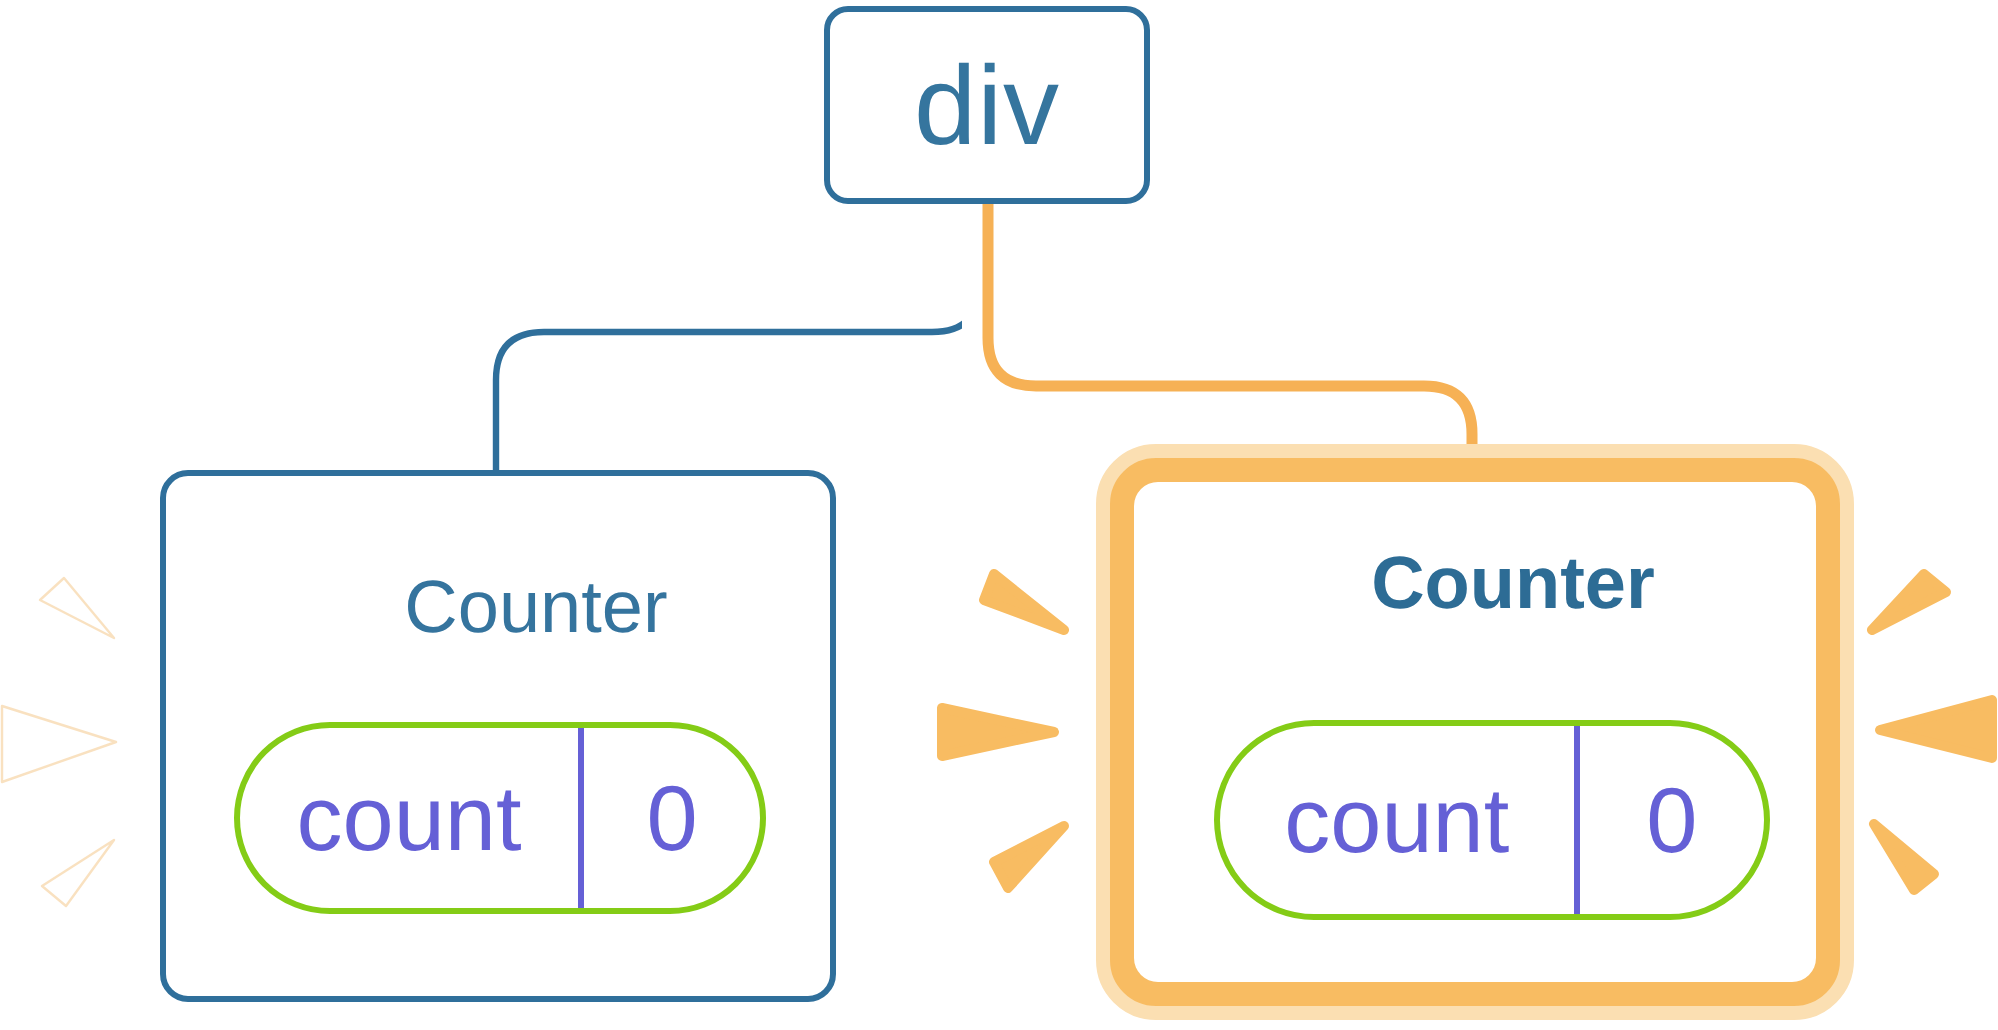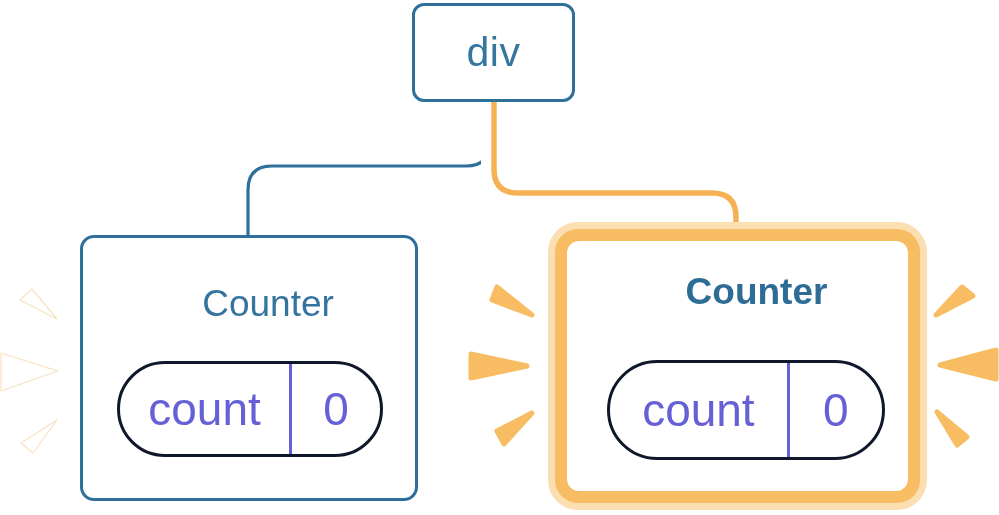--- a/index.html
+++ b/index.html
@@ -7,21 +7,21 @@
   .stage{position:relative;width:999px;height:515px;overflow:hidden;background:#ffffff;}
   .layer{position:absolute;left:0;top:0;width:999px;height:515px;}
 
   
   .root-node{
     position:absolute;left:412px;top:3px;width:163px;height:99px;
     background:#ffffff;border:3px solid #2F6F9B;border-radius:12px;
     box-sizing:border-box;display:flex;align-items:center;justify-content:center;
     z-index:2;
   }
-  .root-node .lbl{font-size:41px;color:#35759E;letter-spacing:.5px;}
+  .root-node .lbl{font-size:56px;color:#35759E;letter-spacing:.5px;}
 
   
   .card-left{
     position:absolute;left:80px;top:235px;width:338px;height:266px;
     background:#ffffff;border:3px solid #2F6F9B;border-radius:14px;
     box-sizing:border-box;z-index:2;
   }
   
   .card-right-outer{
     position:absolute;left:548px;top:222px;width:379px;height:288px;
@@ -35,21 +35,21 @@
 
   .card-title{
     position:absolute;left:0;width:100%;text-align:center;
     color:#35749E;font-size:37px;line-height:44px;padding-left:19px;
   }
   .card-left .card-title{top:44px;font-weight:500;}
   .title-bold{top:41px;color:#2D6C95;font-weight:700;}
 
   .pill{
     position:absolute;box-sizing:border-box;
-    border:3px solid #0f172a;border-radius:50px;background:#ffffff;
+    border:3px solid #84cc16;border-radius:50px;background:#ffffff;
     display:flex;align-items:stretch;
   }
   .card-left .pill{left:34px;top:123px;width:266px;height:96px;}
   .card-right-outer .pill{left:52px;top:131px;width:278px;height:100px;}
   .pill .cell{
     display:flex;align-items:center;justify-content:center;
     color:#6560D6;font-size:46px;
   }
   .pill .cell.key{flex:0 0 65%;}
   .pill .cell.val{flex:1 1 auto;}

